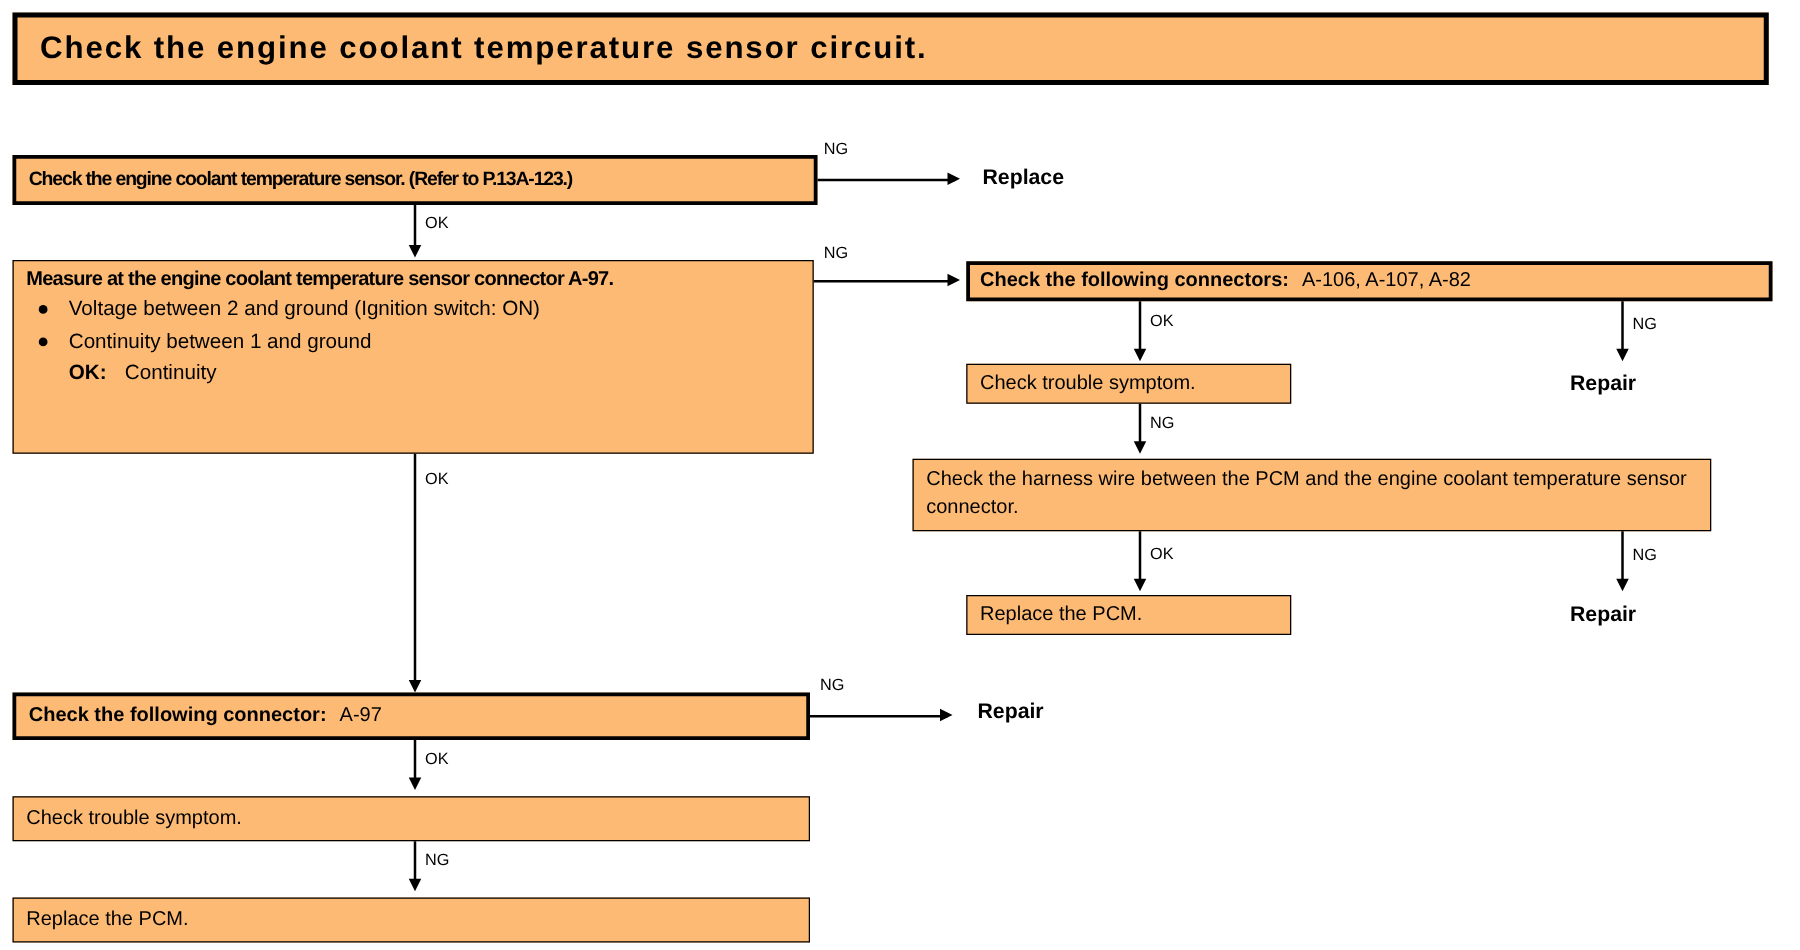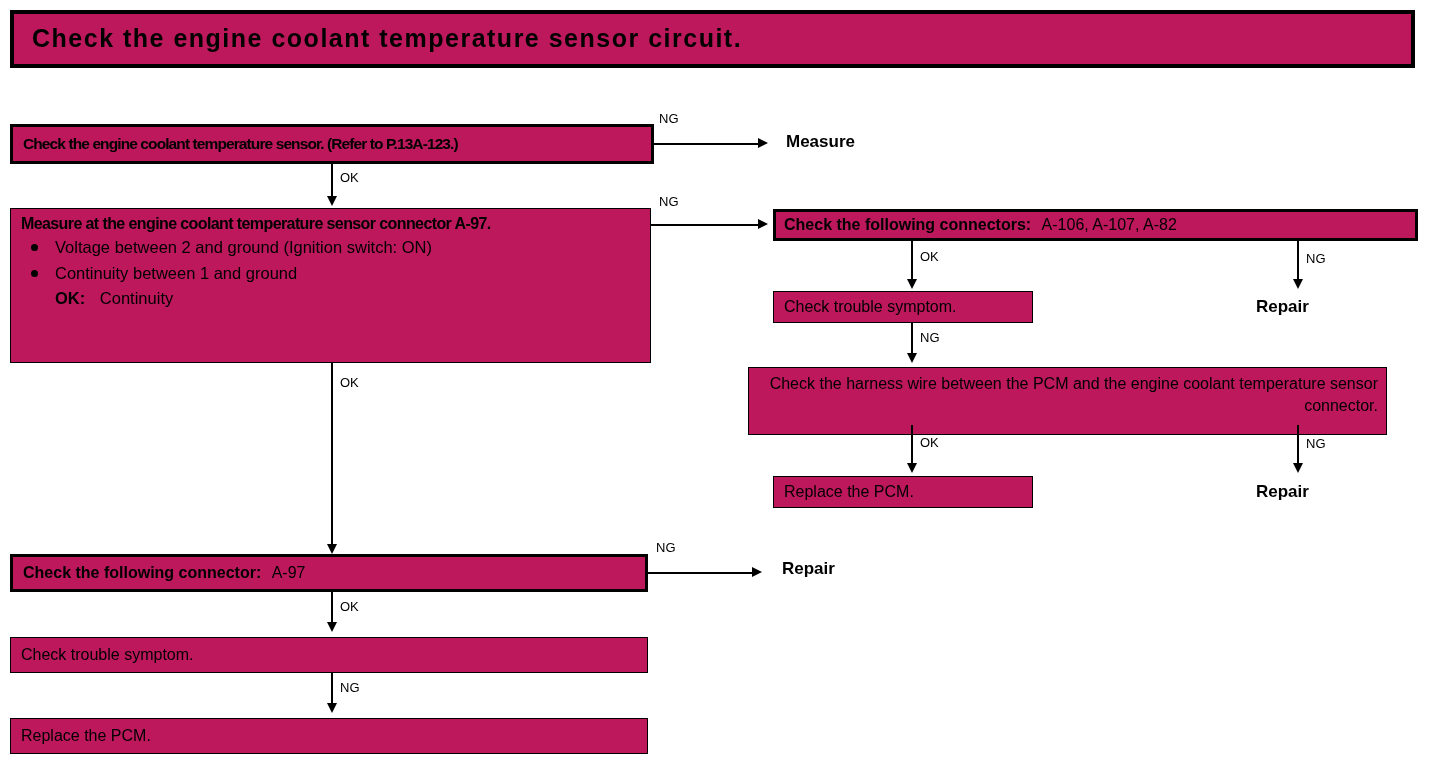--- a/index.html
+++ b/index.html
@@ -3,21 +3,21 @@
 <meta charset="utf-8">
 <style>
   html,body{margin:0;padding:0;background:#fff;}
   body{
     width:1440px;height:760px;position:relative;overflow:hidden;
     font-family:"Liberation Sans","DejaVu Sans",sans-serif;
     color:#000;
   }
 
   
-  .box{position:absolute;box-sizing:border-box;border:1.6px solid #000;background:#be185d;
+  .box{position:absolute;box-sizing:border-box;border:1.6px solid #000;background:#fdba74;
        display:flex;align-items:center;}
   .box.thick{border-width:3px;}
   .box .txt{padding-left:10px;font-size:16px;line-height:1.25;white-space:nowrap;}
   .box .txt.wrap{white-space:normal;padding-right:8px;}
 
   
   #title-box{left:10px;top:10px;width:1405px;height:58px;border:4px solid #000;}
   #title-box .txt{padding-left:18px;font-size:25px;font-weight:bold;letter-spacing:1.5px;}
 
   
@@ -50,21 +50,21 @@
   <span class="txt">Check  the  engine  coolant  temperature  sensor  circuit.</span>
 </div>
 
 <div class="box thick" style="left:10px;top:124px;width:644px;height:40px;">
   <span class="txt b cond" style="font-size:15.5px;letter-spacing:-0.9px;">Check the engine coolant temperature sensor. (Refer to P.13A-123.)</span>
 </div>
 
 <div class="hline" style="left:654px;top:143px;width:110px;"></div>
 <div class="arrow-right" style="left:758px;top:138px;"></div>
 <span class="lbl" style="left:659px;top:112px;">NG</span>
-<span class="term" style="left:786px;top:132px;">Measure</span>
+<span class="term" style="left:786px;top:132px;">Replace</span>
 
 <div class="vline" style="left:331px;top:164px;height:34px;"></div>
 <div class="arrow-down" style="left:327px;top:196px;"></div>
 <span class="lbl" style="left:340px;top:171px;">OK</span>
 
 <div class="box" id="measure-box" style="left:10px;top:208px;width:641px;height:155px;">
   <div class="head">Measure at the engine coolant temperature sensor connector A-97.</div>
   <ul class="blist">
     <li>
       <span class="dot"></span>
@@ -134,21 +134,21 @@
 <span class="term" style="left:1256px;top:297px;">Repair</span>
 
 <div class="box" style="left:773px;top:291px;width:260px;height:32px;">
   <span class="txt">Check trouble symptom.</span>
 </div>
 
 <div class="vline" style="left:911px;top:323px;height:32px;"></div>
 <div class="arrow-down" style="left:907px;top:353px;"></div>
 <span class="lbl" style="left:920px;top:331px;">NG</span>
 
-<div class="box" style="left:748px;top:367px;width:639px;height:68px;align-items:flex-start;text-align:right;">
+<div class="box" style="left:730px;top:367px;width:639px;height:58px;align-items:flex-start;">
   <span class="txt wrap" style="padding-top:5px;line-height:1.35;">Check the harness wire between the PCM and the engine coolant temperature sensor connector.</span>
 </div>
 
 <div class="vline" style="left:911px;top:425px;height:40px;"></div>
 <div class="arrow-down" style="left:907px;top:463px;"></div>
 <span class="lbl" style="left:920px;top:436px;">OK</span>
 
 <div class="vline" style="left:1297px;top:425px;height:40px;"></div>
 <div class="arrow-down" style="left:1293px;top:463px;"></div>
 <span class="lbl" style="left:1306px;top:437px;">NG</span>

